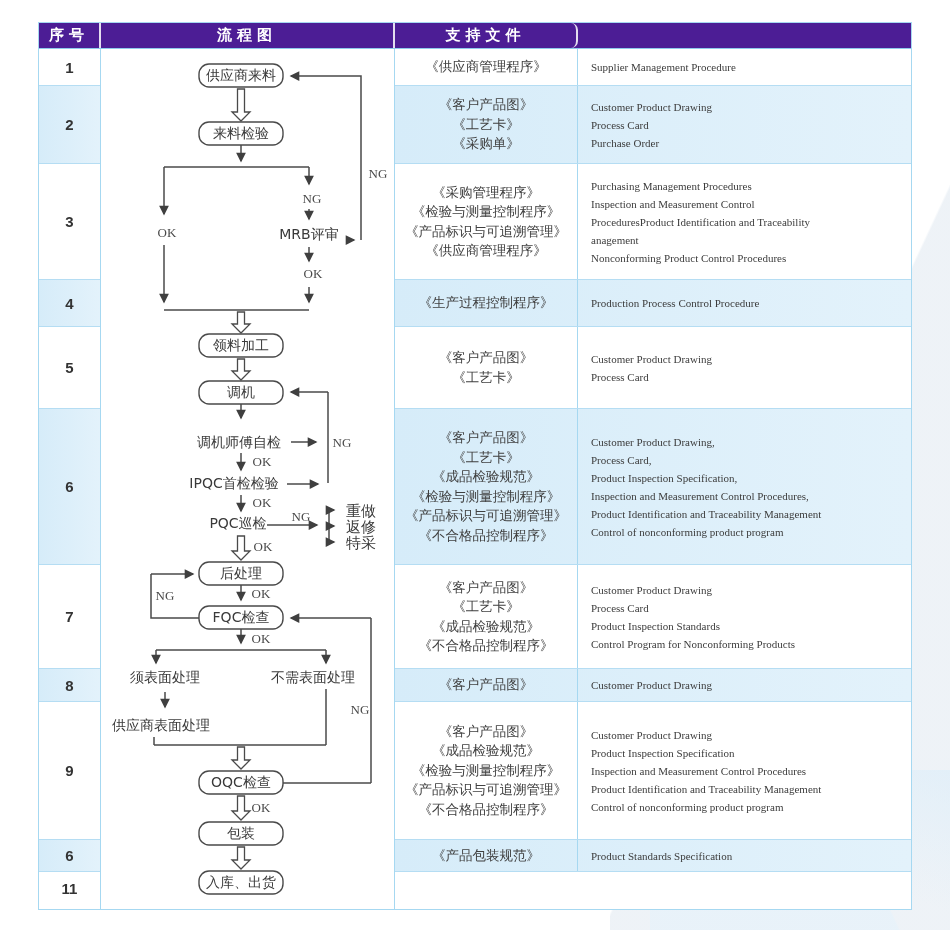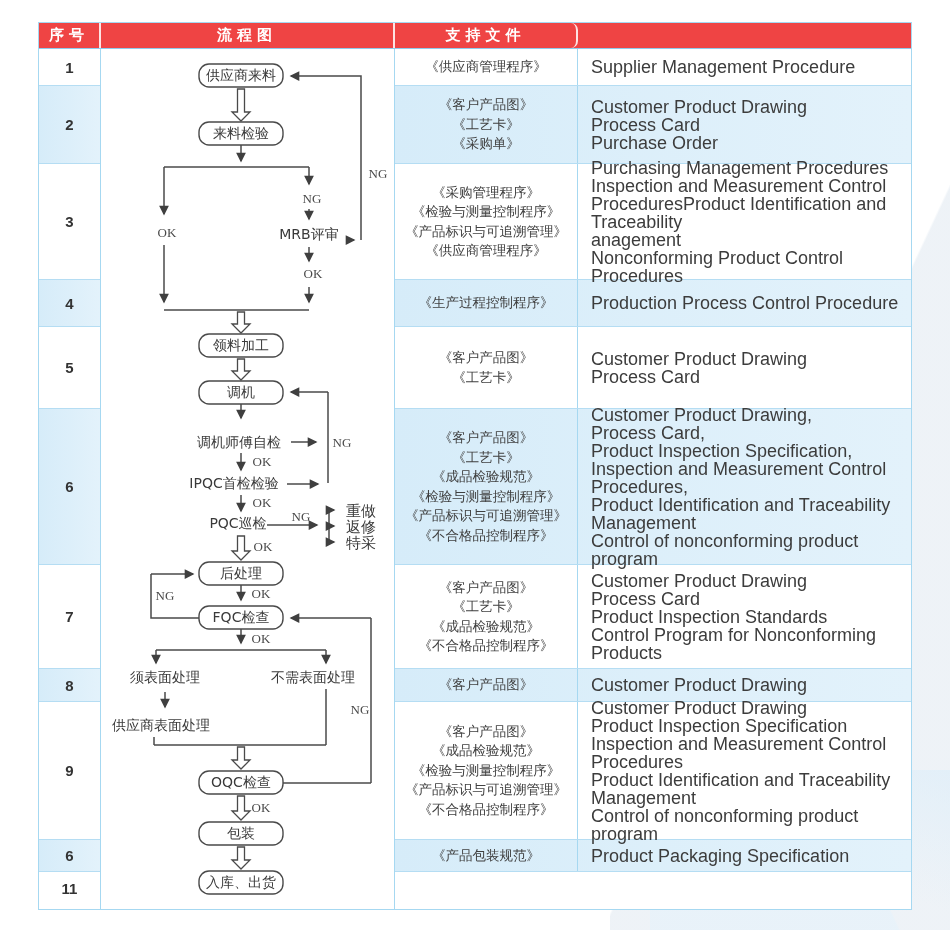--- a/index.html
+++ b/index.html
@@ -14,44 +14,44 @@
     background:linear-gradient(115deg,rgba(236,241,246,0) 55%,rgba(236,241,246,.9) 55.3%);}
   .deco2{right:0;top:380px;width:300px;height:550px;
     background:linear-gradient(245deg,rgba(231,242,250,0) 55%,rgba(231,242,250,.8) 55.3%);}
   .deco3{right:0;bottom:0;width:120px;height:160px;
     background:linear-gradient(200deg,rgba(222,238,249,.7),rgba(222,238,249,0) 70%);}
 
   .tbl{
     position:absolute;left:38px;top:22px;width:874px;
     border:1px solid #a6d8f1;box-sizing:border-box;background:#fff;
   }
-  .hdr{display:flex;height:25px;background:#ef4444;}
+  .hdr{display:flex;height:25px;background:#4c1d95;}
   .hc{box-sizing:border-box;color:#fff;font-weight:bold;font-size:15px;
       letter-spacing:5px;display:flex;align-items:center;justify-content:center;
       border-right:2px solid rgba(255,255,255,.85);}
   .hc.c1{width:62px;}
   .hc.c2{width:294px;}
   .hc.c3{width:183px;border-radius:7px;}
   .hc.c4{flex:1;border-right:none;}
 
   .body{display:flex;border-top:1px solid #8fcbec;}
   .col-left{width:62px;border-right:1px solid #a6d8f1;box-sizing:border-box;}
   .col-flow{width:294px;border-right:1px solid #a6d8f1;box-sizing:border-box;
             position:relative;background:#fff;}
-  .col-right{flex:1;}
+  .col-right{flex:1;font-family:Liberation Serif, serif;}
 
   .ncell{box-sizing:border-box;border-bottom:1px solid #b5ddf3;
     display:flex;align-items:center;justify-content:center;
     font-size:15px;font-weight:bold;color:#333;}
   .drow{display:flex;box-sizing:border-box;border-bottom:1px solid #b5ddf3;}
   .c3cell{width:183px;box-sizing:border-box;border-right:1px solid #a6d8f1;
     display:flex;align-items:center;justify-content:center;text-align:center;
     font-size:13.5px;line-height:19.5px;color:#404040;white-space:pre-line;}
   .c4cell{flex:1;box-sizing:border-box;display:flex;align-items:center;
-    padding-left:13px;font-size:18px;line-height:18px;color:#3c3c3c;white-space:pre-line;}
+    padding-left:13px;font-size:11px;line-height:18px;color:#3c3c3c;white-space:pre-line;}
 
   .r1{height:37px}.r2{height:78px}.r3{height:116px}.r4{height:47px}
   .r5{height:82px}.r6{height:156px}.r7{height:104px}.r8{height:33px}
   .r9{height:138px}.r10{height:32px}.r11{height:33px}
   .last{border-bottom:none;}
   .alt{background:linear-gradient(90deg,#d6ecf9,#e3f2fb);}
 
   svg text{fill:#3a3a3a;font-family:"DejaVu Sans","Liberation Sans",sans-serif;}
   svg .okng{font-family:"Liberation Serif","DejaVu Serif",serif;font-size:13px;fill:#4a4a4a;}
   svg .node{font-size:14px;}
@@ -288,18 +288,18 @@
 《产品标识与可追溯管理》
 《不合格品控制程序》</div>
           <div class="c4cell">Customer Product Drawing
 Product Inspection Specification
 Inspection and Measurement Control Procedures
 Product Identification and Traceability Management
 Control of nonconforming product program</div>
         </div>
       <div class="drow r10 alt">
           <div class="c3cell">《产品包装规范》</div>
-          <div class="c4cell">Product Packaging Specification</div>
+          <div class="c4cell">Product Standards Specification</div>
         </div>
     </div>
 
   </div>
 </div>
 
 </body></html>

